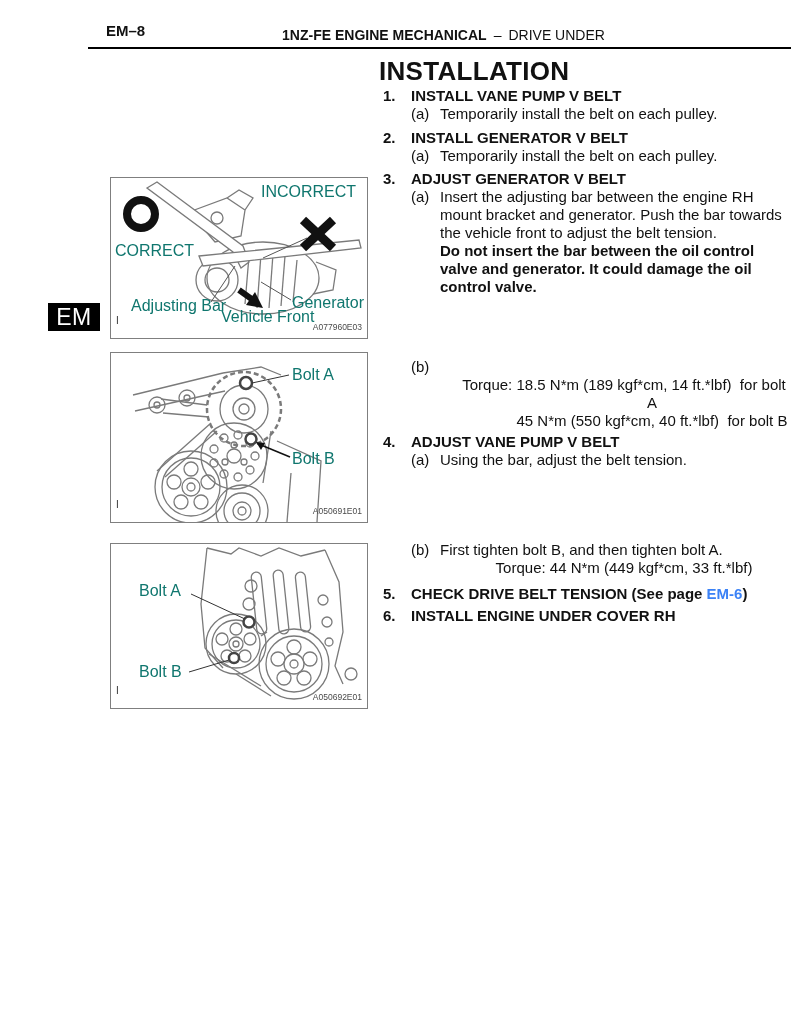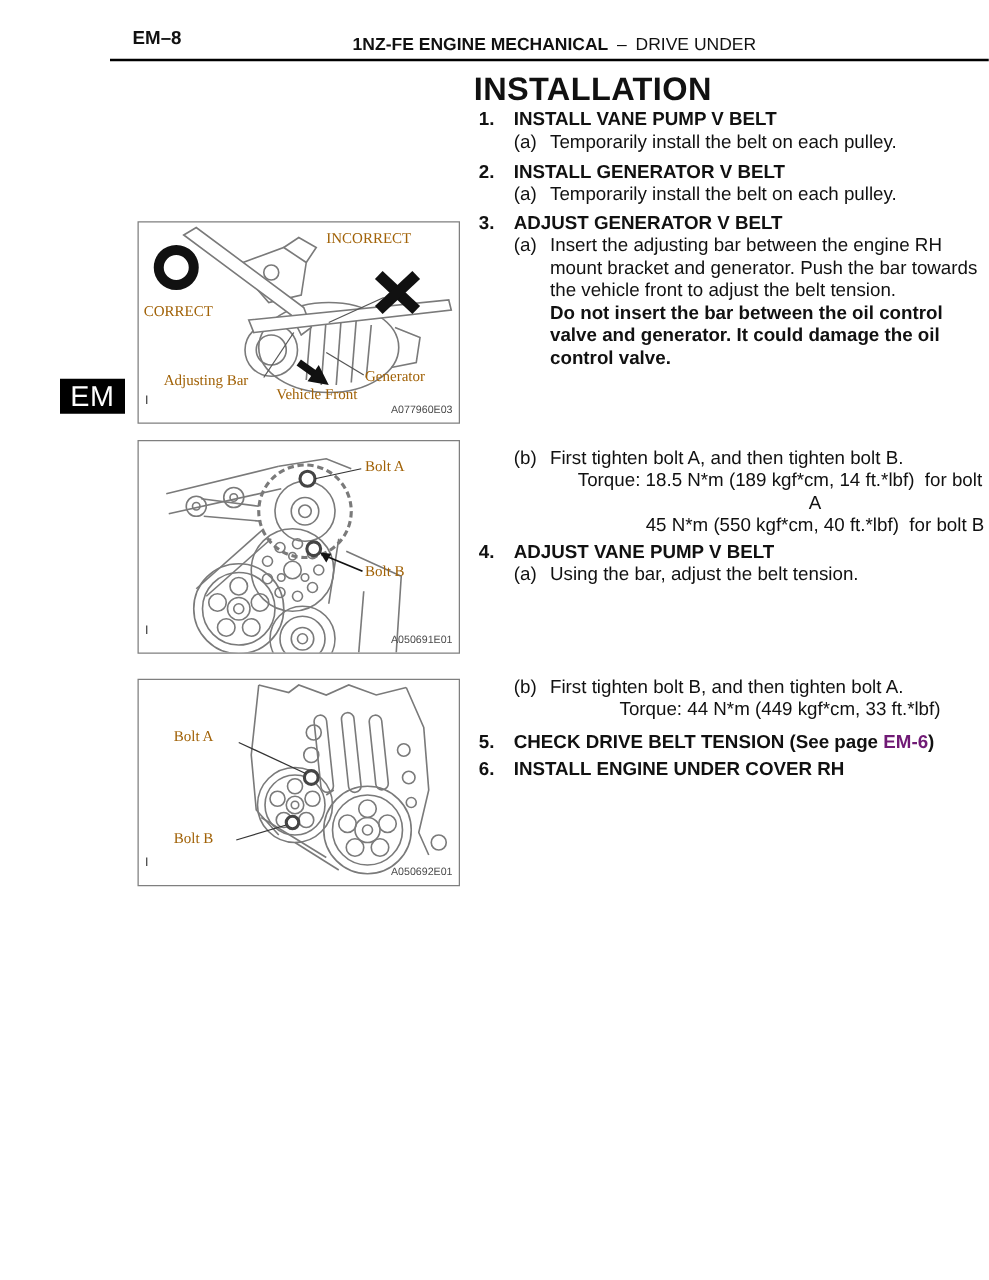--- a/index.html
+++ b/index.html
@@ -24,26 +24,26 @@
   .hd{display:flex;font-weight:bold;}
   .num{width:28px;flex:none;}
   .sub{display:flex;margin-left:28px;}
   .sub .lbl{width:29px;flex:none;}
   .sub .txt{white-space:pre-line;}
   .notice{margin-left:57px;font-weight:bold;}
   .notice .nl{white-space:pre-line;}
   .torque{margin-left:57px;font-weight:normal;text-align:center;}
   .torque div{white-space:pre-wrap;}
   .torque .cont{margin-left:56px;}
-  .link{color:#701a75;}
+  .link{color:#3b82f6;}
 
   
   .figure{position:absolute;left:62px;width:256px;border:1px solid #7f7f7f;background:#fff;}
   .figure svg{position:absolute;left:0;top:0;}
-  .fig-label{position:absolute;font-size:12px;color:#a16207;white-space:nowrap;font-family:Liberation Serif, serif;}
+  .fig-label{position:absolute;font-size:16px;color:#0f766e;white-space:nowrap;}
   .fig-corner{position:absolute;left:5px;font-size:10px;color:#333;}
   .fig-code{position:absolute;right:5px;font-size:8.5px;color:#4a4a4a;}
 </style>
 </head>
 <body>
 
 <div class="page">
 
   <div class="hdr-pagenum">EM–8</div>
   <div class="hdr-center">
@@ -266,21 +266,20 @@
     <div class="notice">
       <div class="nl">Do not insert the bar between the oil control
 valve and generator. It could damage the oil
 control valve.</div>
     </div>
   </div>
 
   <div class="step" style="top:358px;">
     <div class="sub">
         <span class="lbl">(b)</span>
-        <span>First tighten bolt A, and then tighten bolt B.</span>
       </div>
     <div class="torque">
       <div>Torque: 18.5 N*m (189 kgf*cm, 14 ft.*lbf)  for bolt</div>
       <div class="cont">A</div>
       <div class="cont">45 N*m (550 kgf*cm, 40 ft.*lbf)  for bolt B</div>
     </div>
   </div>
 
   <div class="step" style="top:433px;">
     <div class="hd">

